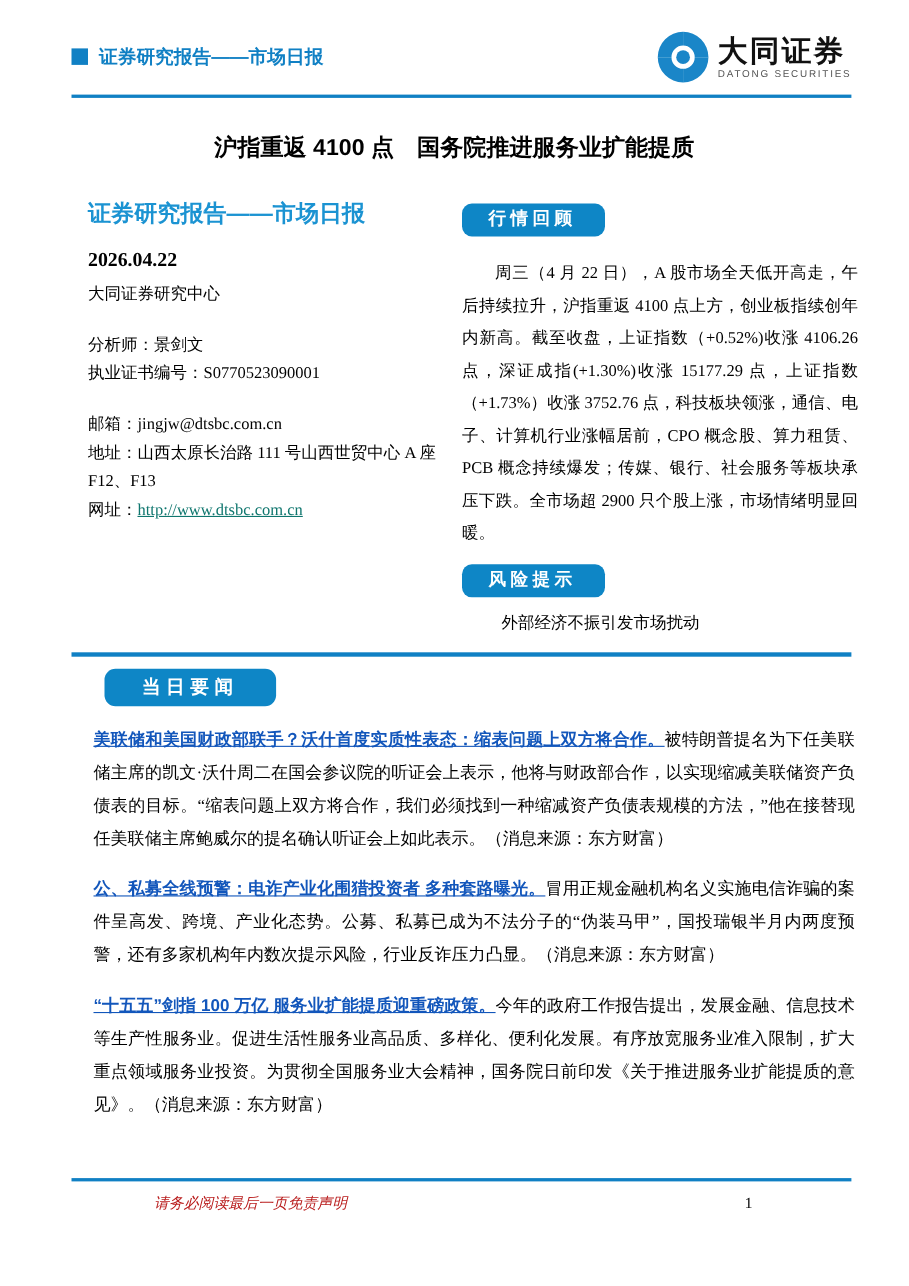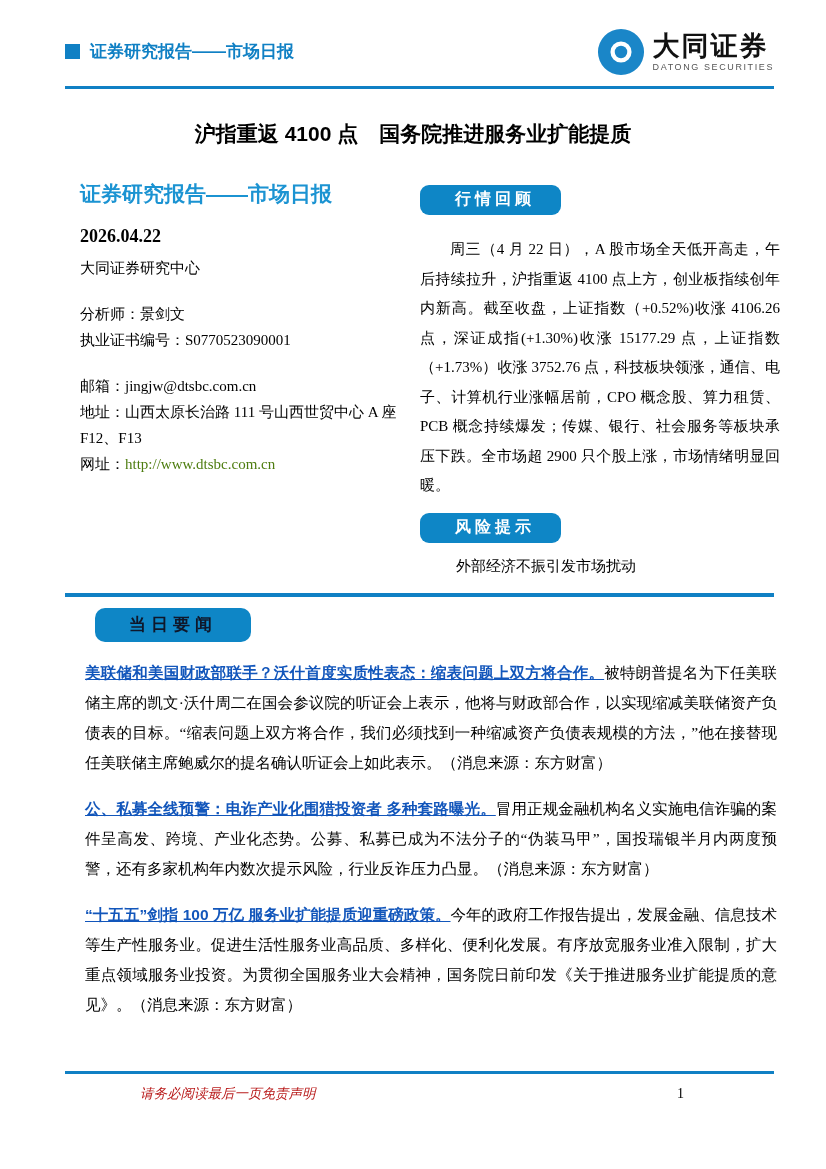--- a/index.html
+++ b/index.html
@@ -56,50 +56,50 @@
   .col-left-heading {
     font-family: "Liberation Sans", "DejaVu Sans", sans-serif;
     font-weight: bold; font-size: 21px; color: #1b93d2;
     margin-bottom: 18px; white-space: nowrap;
   }
   .report-date { font-weight: bold; font-size: 18px; margin-bottom: 8px; }
   .pub-time { font-weight: bold; font-size: 15px; margin-bottom: 30px; }
   .info-line { font-size: 15px; line-height: 26px; }
   .gap-sm { height: 20px; }
   .link {
-    color: #4d7c0f; cursor: pointer;
+    color: #0f766e; text-decoration: underline; cursor: pointer;
     font-family: "Liberation Serif", "DejaVu Serif", serif;
   }
 
   .badge {
     display: inline-block;
     background: #0e86c6; color: #ffffff;
     font-family: "Liberation Sans", "DejaVu Sans", sans-serif;
     font-weight: bold; font-size: 16px;
-    padding: 4px 26px 5px 35px;
+    padding: 4px 26px 5px 24px;
     border-radius: 9px;
     letter-spacing: 4px;
   }
   .review-text {
     margin-top: 20px;
     font-size: 15px; line-height: 29.5px;
     text-align: justify; text-indent: 2em;
   }
   .risk-badge-wrap { margin-top: 12px; }
   .risk-text { margin-top: 14px; font-size: 15px; text-indent: 2.4em; }
 
   
   .section-rule {
     position: absolute; left: 65px; right: 52px; top: 593px;
     height: 4px; background: #1080c4;
   }
   .news { position: absolute; left: 85px; top: 608px; width: 692px; }
   .news-badge {
     display: inline-block;
-    background: #0e86c6; color: #0f172a;
+    background: #0e86c6; color: #ffffff;
     font-family: "Liberation Sans", "DejaVu Sans", sans-serif;
     font-weight: bold; font-size: 17px;
     padding: 5px 34px 6px 34px;
     border-radius: 10px; letter-spacing: 5px;
     margin-left: 10px;
   }
   .news-item {
     margin-top: 16px;
     font-size: 15.5px; line-height: 30px; text-align: justify;
   }

